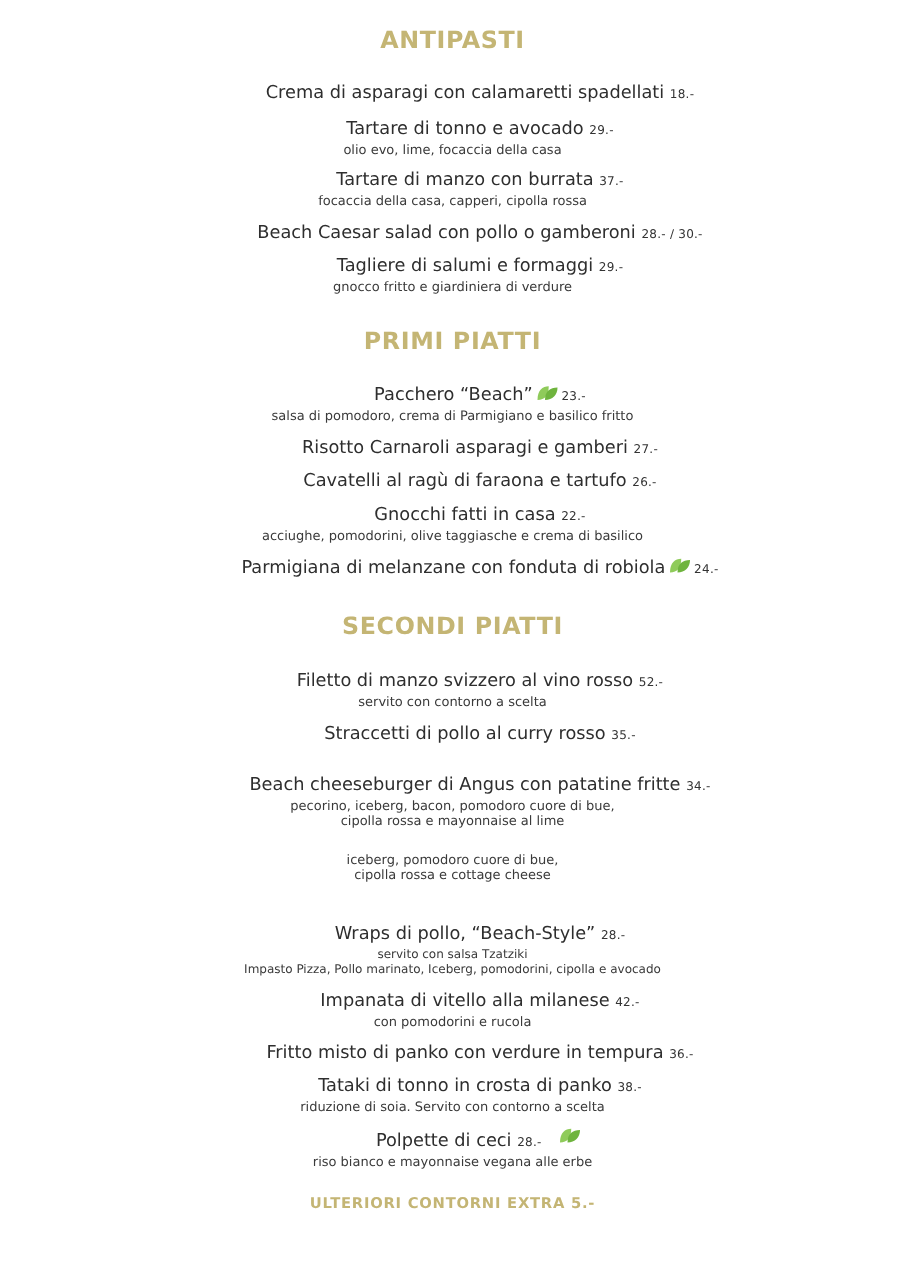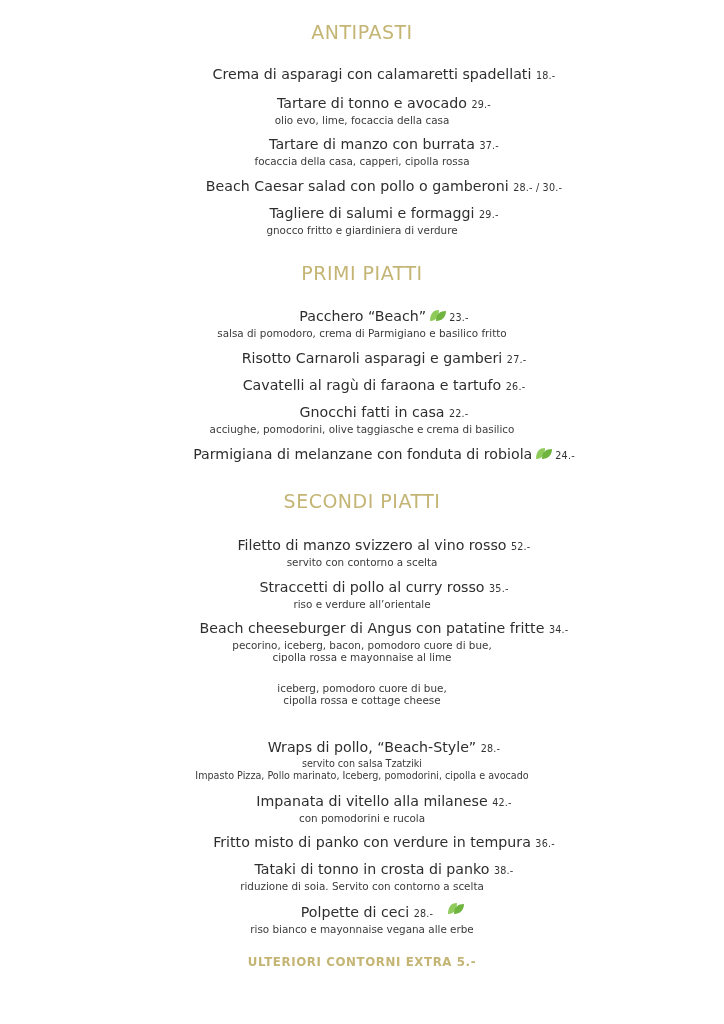--- a/index.html
+++ b/index.html
@@ -9,21 +9,21 @@
       color: #2b2b2b;
       text-align: center;
       position: relative;
     }
     .page { position: absolute; left: 0; top: 0; width: 724px; height: 1024px; }
     .section-title {
       position: absolute; left: 0; width: 724px;
       color: #c4b574;
       font-size: 19px;
       letter-spacing: 0.5px;
-      font-weight: normal;
+      font-weight: bold;
       line-height: 22px;
     }
     .item { position: absolute; left: 0; width: 724px; }
     .item-name {
       font-size: 14.2px; line-height: 18px; color: #2e2e2e; white-space: nowrap; padding-left: 44px;
     }
     .price { font-size: 9.6px; color: #333; letter-spacing: 0.2px; }
     .desc { font-size: 10.4px; line-height: 12px; color: #3a3a3a; white-space: nowrap; }
     .leaf {
       display: inline-block; width: 18px; height: 14px; vertical-align: -1px; margin: 0 2px 0 3px;
@@ -90,21 +90,20 @@
   </div>
 
   <div class="section-title" style="top:490px">SECONDI PIATTI</div>
 
   <div class="item" style="top:536px">
     <div class="item-name"><span>Filetto di manzo svizzero al vino rosso</span> <span class="price">52.-</span></div>
     <div class="desc">servito con contorno a scelta</div>
   </div>
   <div class="item" style="top:578px">
     <div class="item-name"><span>Straccetti di pollo al curry rosso</span> <span class="price">35.-</span></div>
-    <div class="desc">riso e verdure all’orientale</div>
   </div>
   <div class="item" style="top:619px">
     <div class="item-name"><span>Beach cheeseburger di Angus con patatine fritte</span> <span class="price">34.-</span></div>
     <div class="desc">pecorino, iceberg, bacon, pomodoro cuore di bue,</div>
     <div class="desc">cipolla rossa e mayonnaise al lime</div>
   </div>
   <div class="item" style="top:682px">
     <div class="desc">iceberg, pomodoro cuore di bue,</div>
     <div class="desc">cipolla rossa e cottage cheese</div>
   </div>

